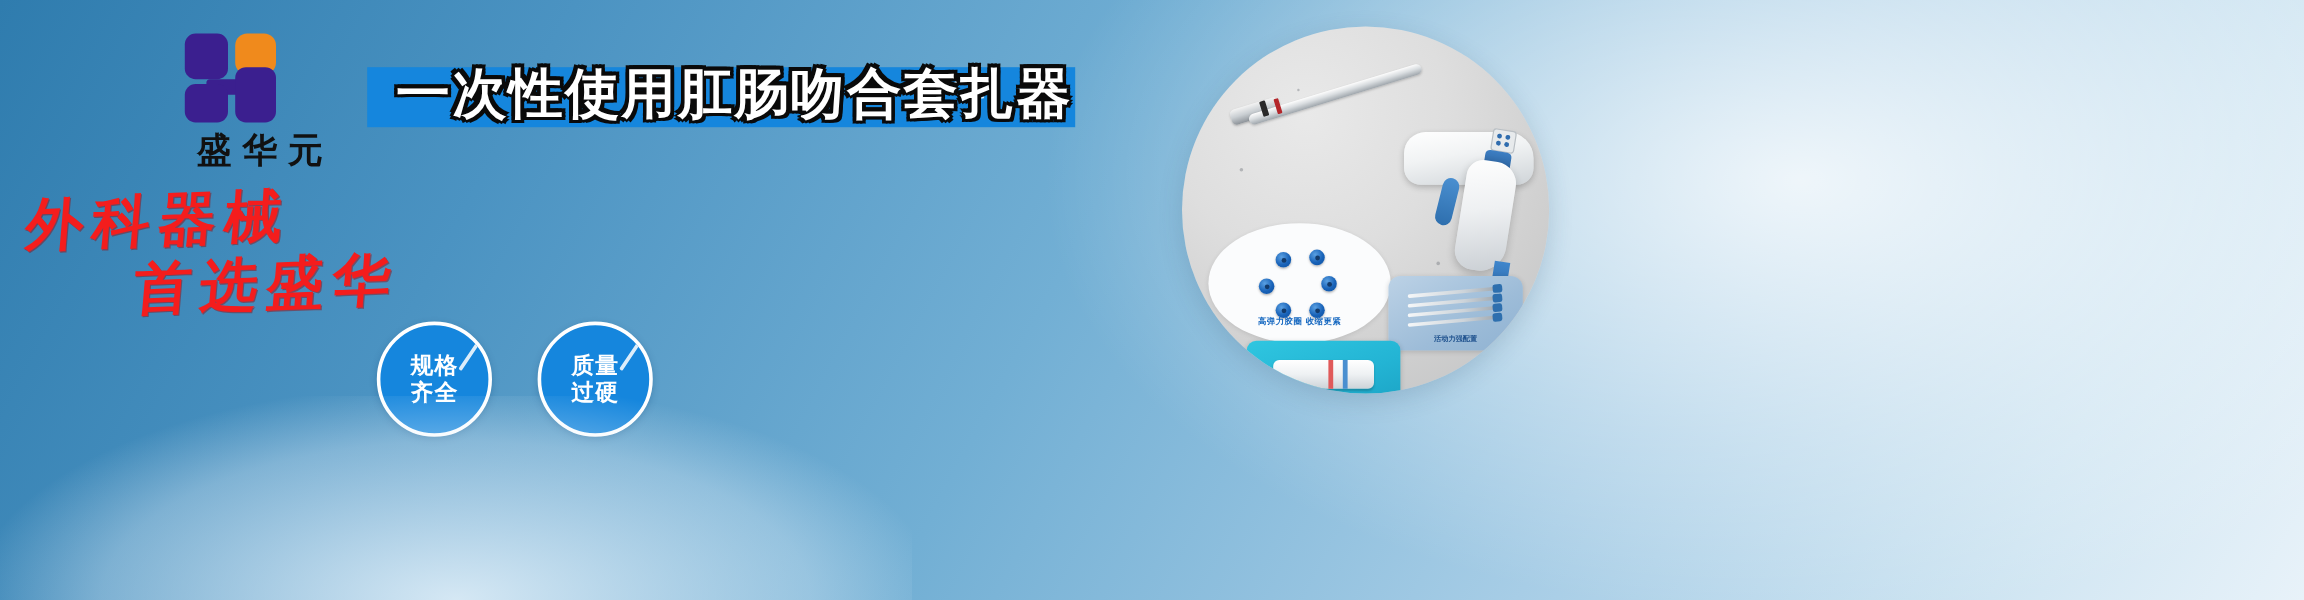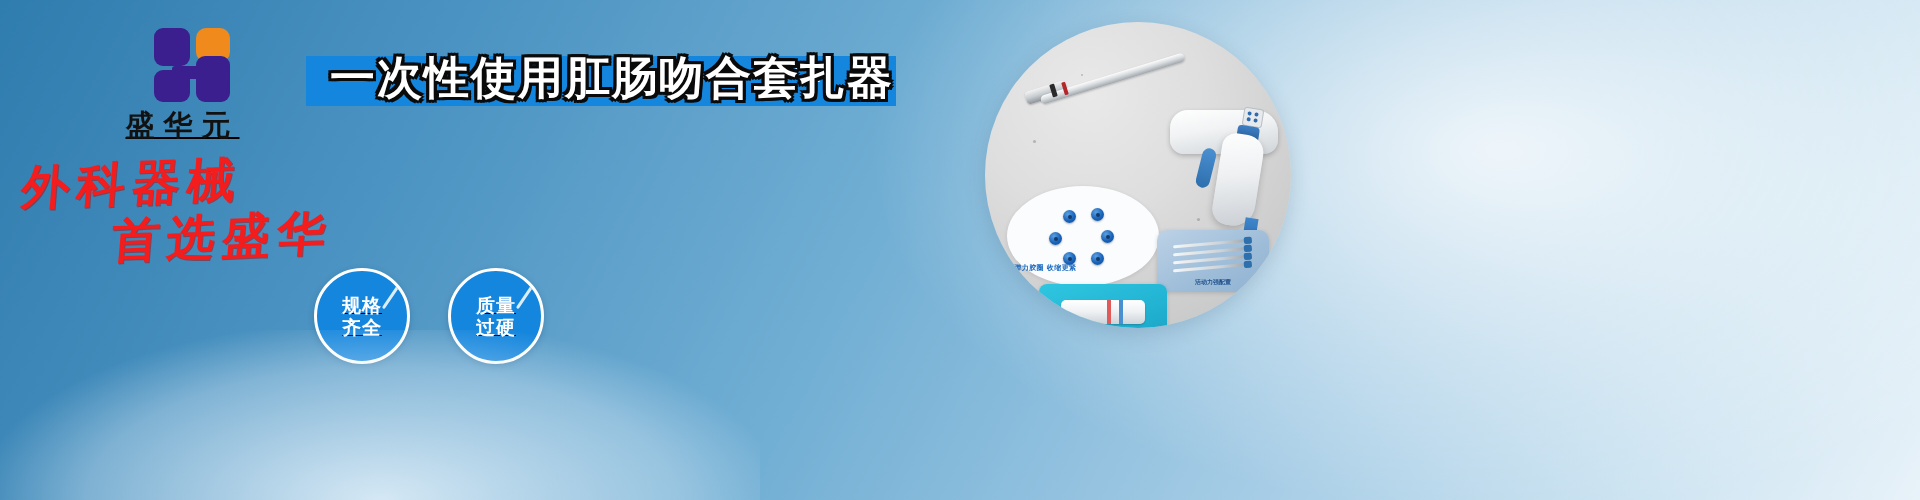--- a/index.html
+++ b/index.html
@@ -14,21 +14,21 @@
       linear-gradient(118deg,#2f7cae 0%,#4b93c2 22%,#72afd4 46%,#a7cde6 70%,#cfe5f2 88%,#e8f2f9 100%);
   }
   
   #banner::after{
     content:"";position:absolute;left:0;bottom:-170px;width:760px;height:340px;
     background:radial-gradient(ellipse at 50% 50%, rgba(235,245,252,.85) 0%, rgba(235,245,252,.35) 55%, rgba(235,245,252,0) 75%);
     pointer-events:none;
   }
 
   
-  #logo-block{position:absolute;left:78px;top:26px;width:200px;text-align:center;text-decoration:underline;}
+  #logo-block{position:absolute;left:78px;top:26px;width:200px;text-align:right;}
   .logo-mark{position:relative;width:92px;height:76px;margin:0 auto;}
   .lm{position:absolute;border-radius:9px;}
   .lm-a{left:22px;top:2px;width:36px;height:38px;background:#3b1f8f;}
   .lm-b{left:64px;top:2px;width:34px;height:34px;background:#f08a1c;border-radius:10px;}
   .lm-c{left:22px;top:44px;width:36px;height:32px;background:#3b1f8f;}
   .lm-d{left:64px;top:30px;width:34px;height:46px;background:#3b1f8f;}
   .lm-bar{left:40px;top:40px;width:44px;height:13px;background:#3b1f8f;border-radius:3px;}
   .logo-text{
     margin-top:4px;font-size:29px;font-weight:bold;color:#111;letter-spacing:9px;
     text-indent:9px;font-family:"DejaVu Sans","Liberation Sans",sans-serif;
@@ -67,21 +67,21 @@
   #subtitle{
     position:absolute;left:300px;top:156px;width:700px;
     font-size:34px;font-weight:bold;color:#ffffff;letter-spacing:2px;white-space:nowrap;
     font-family:"DejaVu Sans","Liberation Sans",sans-serif;
     text-shadow:
       -2px -2px 0 #1f86d2, 2px -2px 0 #1f86d2, -2px 2px 0 #1f86d2, 2px 2px 0 #1f86d2,
       0 -2px 0 #1f86d2, 0 2px 0 #1f86d2, -2px 0 0 #1f86d2, 2px 0 0 #1f86d2;
   }
 
   
-  #badges{position:absolute;left:314px;top:268px;display:flex;gap:38px;text-decoration:underline;}
+  #badges{position:absolute;left:314px;top:268px;display:flex;gap:38px;}
   .badge{
     position:relative;width:90px;height:90px;border-radius:50%;
     background:#1586dd;border:3px solid #ffffff;
     box-shadow:0 2px 6px rgba(0,60,110,.25);
     display:flex;flex-direction:column;align-items:center;justify-content:center;
     color:#fff;font-weight:bold;font-size:19px;line-height:1.18;
     font-family:"DejaVu Sans","Liberation Sans",sans-serif;overflow:hidden;
   }
   .badge .slash{
     position:absolute;right:14px;top:10px;width:3px;height:30px;background:rgba(255,255,255,.85);
@@ -148,21 +148,21 @@
   
   .inset-oval{
     position:absolute;left:22px;top:164px;width:152px;height:100px;border-radius:50%;
     background:#fbfcfd;box-shadow:0 1px 4px rgba(0,0,0,.1);
   }
   .ring{position:absolute;width:13px;height:13px;border-radius:50%;
     background:radial-gradient(circle at 38% 32%,#5aa0e2 0%,#1862b8 55%,#0d4f9e 100%);
     box-shadow:0 1px 2px rgba(0,0,0,.3);}
   .ring::after{content:"";position:absolute;left:4.5px;top:4.5px;width:4px;height:4px;border-radius:50%;background:#123a6b;}
   .inset-caption{
-    position:absolute;left:0;right:0;bottom:13px;text-align:left;
+    position:absolute;left:0;right:0;bottom:13px;text-align:center;
     font-size:7px;font-weight:bold;color:#1668c0;letter-spacing:.4px;
     font-family:"DejaVu Sans","Liberation Sans",sans-serif;
   }
   
   .inset-needles{
     position:absolute;left:172px;top:208px;width:112px;height:62px;border-radius:10px;
     background:linear-gradient(150deg,#bcd2e6 0%,#9dbcd8 60%,#8fb2d2 100%);
     box-shadow:0 1px 4px rgba(0,0,0,.15);overflow:hidden;
   }
   .needle{position:absolute;height:3px;border-radius:2px;

